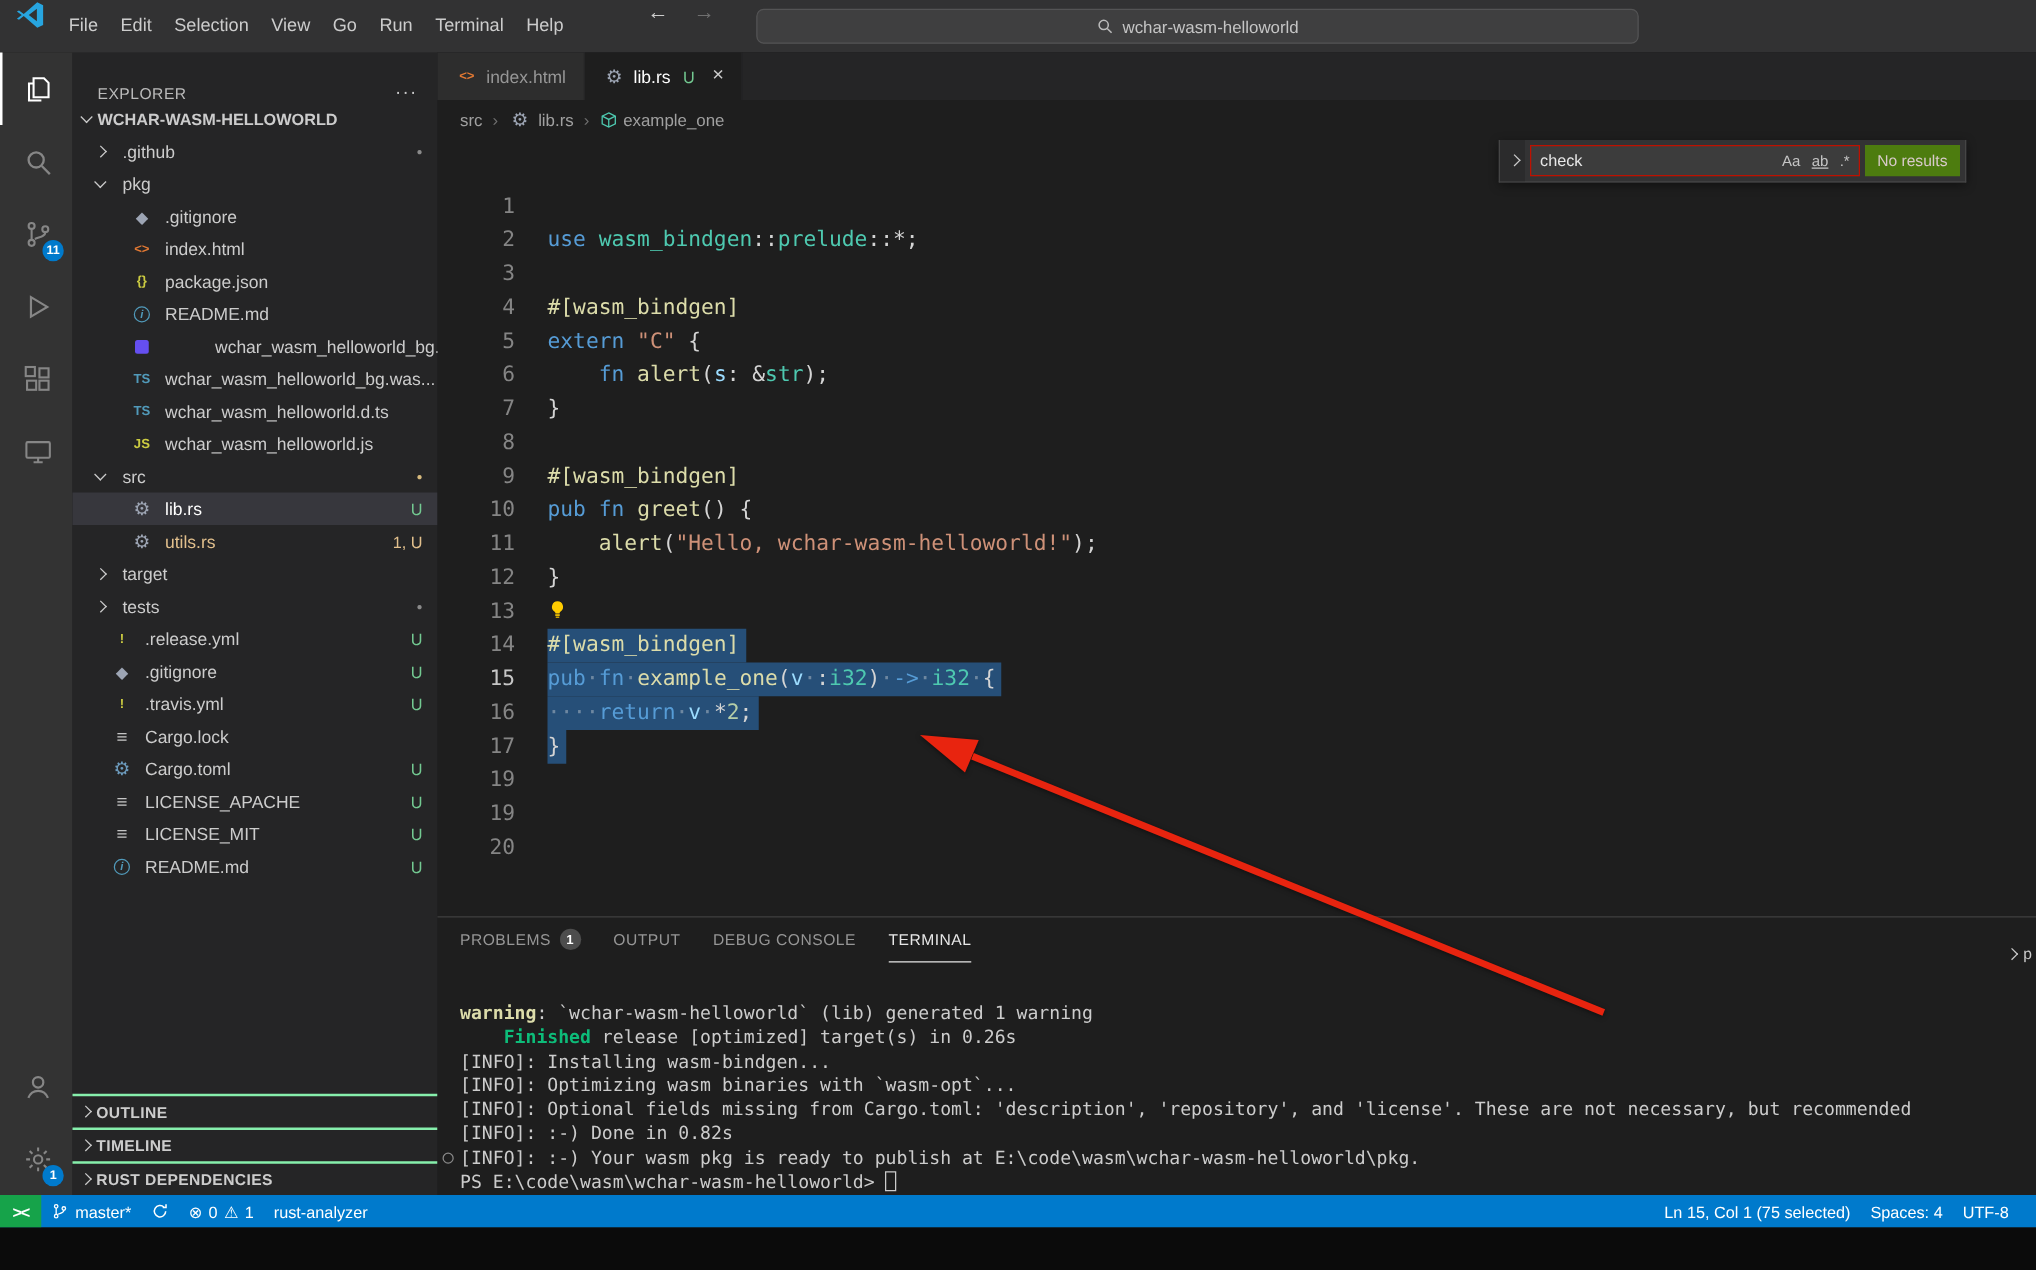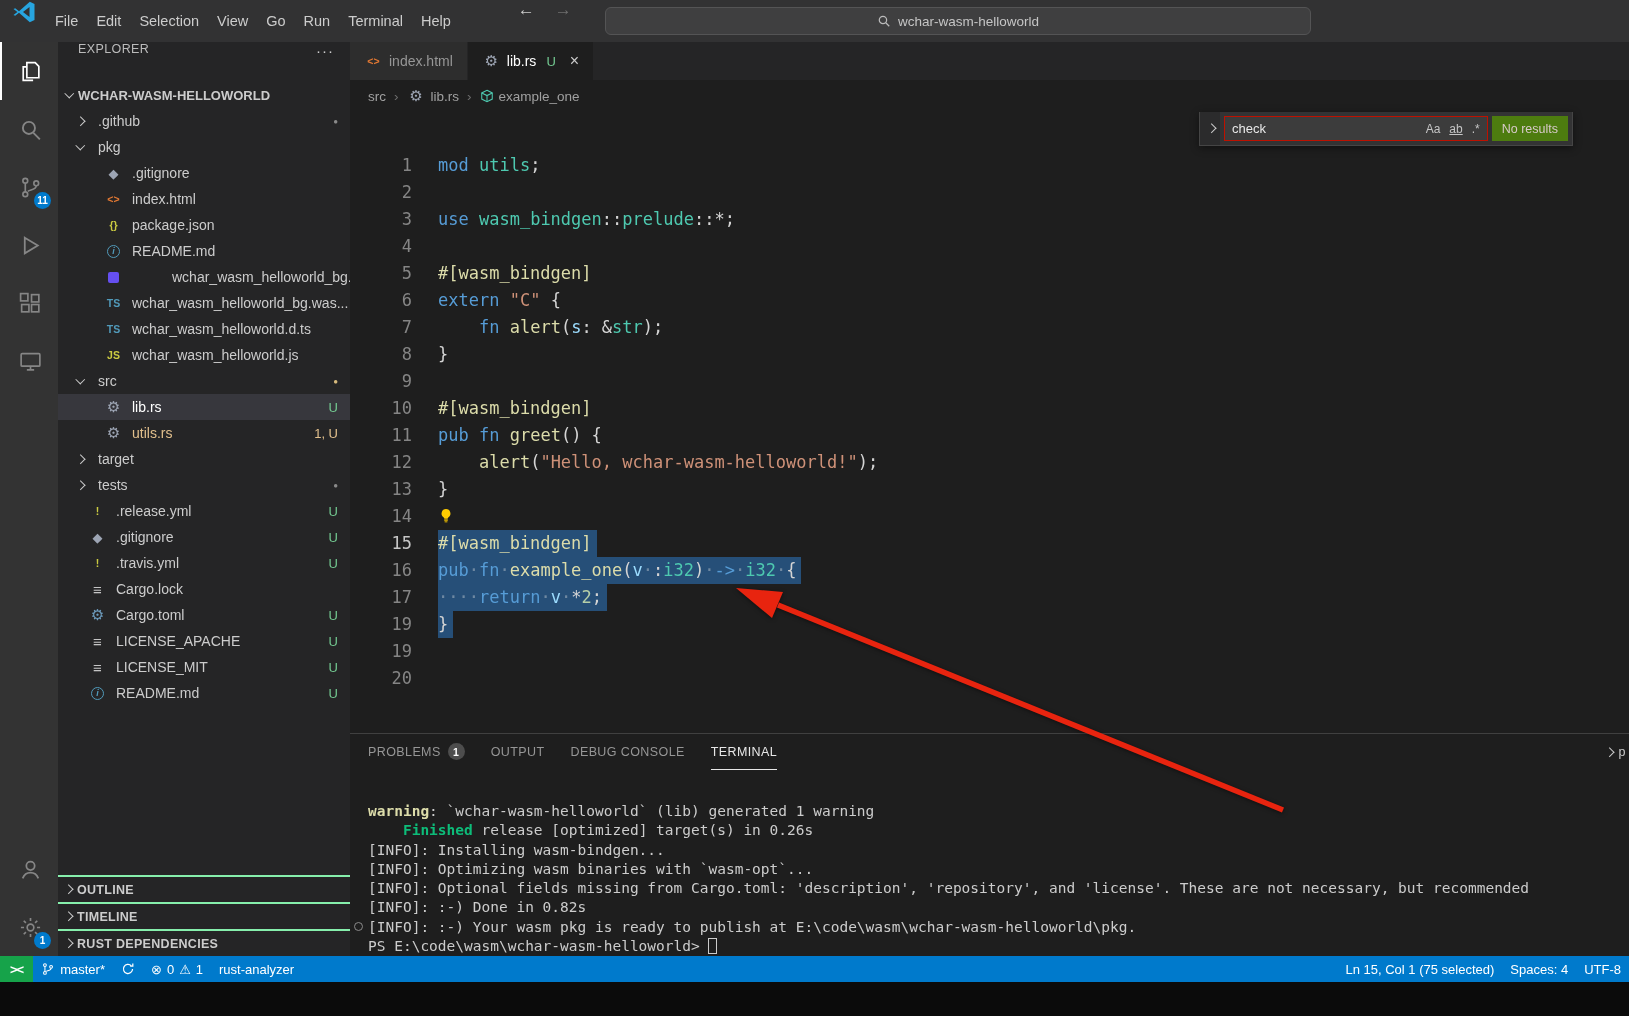--- a/index.html
+++ b/index.html
@@ -20,21 +20,21 @@
 
 .activitybar{width:58px;background:#333333;display:flex;flex-direction:column;flex:0 0 auto}
 .act-item{height:58px;display:flex;align-items:center;justify-content:center;color:#868686;position:relative;cursor:pointer;border-left:2px solid transparent}
 .act-item.active{color:#ffffff;border-left:2px solid #ffffff}
 .act-item svg{width:25px;height:25px;display:block}
 .act-badge{position:absolute;right:7px;bottom:7px;background:#007acc;color:#fff;border-radius:9px;min-width:17px;height:17px;font-size:10px;display:flex;align-items:center;justify-content:center;padding:0 3px;font-weight:700}
 .act-bottom{margin-top:auto}
 
 
 .sidebar{width:292px;background:#252526;color:#cccccc;display:flex;flex-direction:column;font-size:14px;flex:0 0 auto}
-.sb-header{height:40px;display:flex;align-items:flex-start;padding:0 16px 0 20px;font-size:12.5px;color:#bbbbbb;letter-spacing:.4px;flex:0 0 auto}
+.sb-header{height:40px;display:flex;align-items:flex-end;padding:0 16px 0 20px;font-size:12.5px;color:#bbbbbb;letter-spacing:.4px;flex:0 0 auto}
 .sb-actions{margin-left:auto;font-size:15px;letter-spacing:1px;cursor:pointer;color:#cccccc}
 .root-row{height:26px;display:flex;align-items:center;font-weight:700;font-size:13px;padding-left:5px;cursor:pointer;flex:0 0 auto}
 .tree{flex:0 0 auto}
 .tree-row{height:26px;display:flex;align-items:center;cursor:pointer;white-space:nowrap}
 .tree-row.selected{background:#37373d}
 .tree-row.selected .tree-label{color:#ffffff}
 .tree-label{margin-left:9px}
 .tree-label.modified{color:#e2c08d}
 .tree-right{margin-left:auto;padding-right:12px;display:flex;align-items:center;gap:6px}
 .git-badge{color:#73c991;font-size:13px}
@@ -77,39 +77,39 @@
 .findwidget{position:absolute;top:70px;right:56px;width:374px;height:34px;background:#333334;border:1px solid #454545;border-top:none;display:flex;align-items:stretch;box-shadow:0 2px 8px rgba(0,0,0,.45);z-index:6;font-size:13px;color:#cccccc}
 .find-toggle{width:20px;display:flex;align-items:center;justify-content:center;background:#2b2b2c;cursor:pointer}
 .find-input{flex:1;background:#3c3c3c;border:1px solid #be1100;margin:4px 0 4px 4px;display:flex;align-items:center;padding:0 7px;gap:9px;cursor:text}
 .find-query{flex:1;color:#e8e8e8}
 .find-btn{cursor:pointer;font-size:12px;color:#c5c5c5}
 .find-btn.word{text-decoration:underline}
 .find-results{display:flex;align-items:center;padding:0 10px;margin:4px 4px;background:#4d7c0f;color:#d8caca;font-size:12.5px}
 
 
 .panel{height:223px;flex:0 0 auto;display:flex;flex-direction:column;border-top:1px solid rgba(128,128,128,.35)}
-.panel-tabs{height:36px;display:flex;align-items:center;padding-left:18px;gap:26px;font-size:12.5px;letter-spacing:.4px;color:#969696;flex:0 0 auto}
+.panel-tabs{height:36px;display:flex;align-items:flex-end;padding-left:18px;gap:26px;font-size:12.5px;letter-spacing:.4px;color:#969696;flex:0 0 auto}
 .ptab{display:flex;align-items:center;gap:7px;height:100%;cursor:pointer;text-transform:uppercase;border-bottom:1.5px solid transparent}
 .ptab.active{color:#e7e7e7;border-bottom:1.5px solid #e7e7e7}
 .ptab-badge{background:#4d4d4d;color:#fff;border-radius:50%;width:17px;height:17px;font-size:10.5px;display:flex;align-items:center;justify-content:center;font-weight:700}
 .panel-right{margin-left:auto;display:flex;align-items:center;gap:6px;color:#cccccc;padding-right:0;overflow:hidden;width:26px;flex:0 0 auto}
 .terminal{flex:1;font-family:"DejaVu Sans Mono",monospace;font-size:14.5px;line-height:19.3px;color:#cccccc;padding:32px 0 0 18px;white-space:pre}
 .tl{position:relative}
 .tt-y{color:#dcdcaa;font-weight:700}
 .tt-g{color:#0dbc79;font-weight:700}
 .tt-t{color:#cccccc}
 .tdeco{position:absolute;left:-14px;top:4px;width:9px;height:9px;border:1.5px solid #8a8a8a;border-radius:50%}
 .cursor{display:inline-block;width:9px;height:16px;border:1px solid #cccccc;vertical-align:-3px}
 
 
 .statusbar{height:26px;background:#007acc;display:flex;align-items:center;color:#ffffff;font-size:13px;flex:0 0 auto}
 .sb-item{display:flex;align-items:center;gap:5px;padding:0 8px;height:100%;cursor:pointer}
 .sb-chip{background:#16a34a;font-weight:700;letter-spacing:-1px;padding:0 10px}
 .sb-glyph{font-size:13px}
-.status-right{margin-left:auto;display:flex;height:100%;}
+.status-right{margin-left:auto;display:flex;height:100%;padding-right:14px}
 .aicon{display:inline-flex}
 .aicon svg{display:block}
 .s13 svg{width:14px;height:14px}
 .bottomstrip{height:34px;background:#0b0b0b;flex:0 0 auto}
 
 
 .arrow-overlay{position:absolute;inset:0;z-index:40;pointer-events:none}
 </style>
 </head>
 <body>
@@ -479,21 +479,20 @@
             <div class="ln">13</div>
             <div class="ln">14</div>
             <div class="ln active">15</div>
             <div class="ln">16</div>
             <div class="ln">17</div>
             <div class="ln">19</div>
             <div class="ln">19</div>
             <div class="ln">20</div>
           </div>
         <div class="code">
-            <div class="cl"><span class="tk-k">mod</span><span class="tk-p"> </span><span class="tk-t">utils</span><span class="tk-p">;</span></div>
             <div class="cl"></div>
             <div class="cl"><span class="tk-k">use</span><span class="tk-p"> </span><span class="tk-t">wasm_bindgen</span><span class="tk-p">::</span><span class="tk-t">prelude</span><span class="tk-p">::*;</span></div>
             <div class="cl"></div>
             <div class="cl"><span class="tk-a">#[wasm_bindgen]</span></div>
             <div class="cl"><span class="tk-k">extern</span><span class="tk-p"> </span><span class="tk-s">"C"</span><span class="tk-p"> {</span></div>
             <div class="cl"><span class="tk-p">    </span><span class="tk-k">fn</span><span class="tk-p"> </span><span class="tk-f">alert</span><span class="tk-p">(</span><span class="tk-v">s</span><span class="tk-p">: &amp;</span><span class="tk-t">str</span><span class="tk-p">);</span></div>
             <div class="cl"><span class="tk-p">}</span></div>
             <div class="cl"></div>
             <div class="cl"><span class="tk-a">#[wasm_bindgen]</span></div>
             <div class="cl"><span class="tk-k">pub</span><span class="tk-p"> </span><span class="tk-k">fn</span><span class="tk-p"> </span><span class="tk-f">greet</span><span class="tk-p">() {</span></div>

